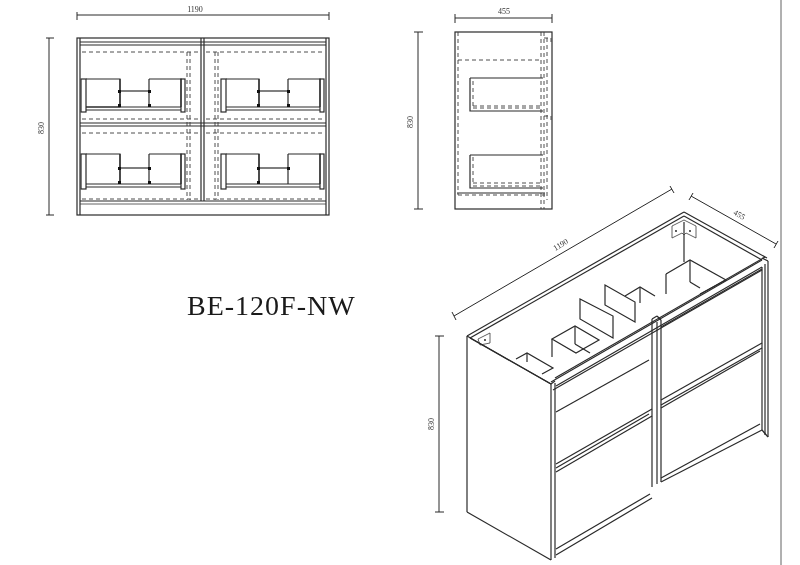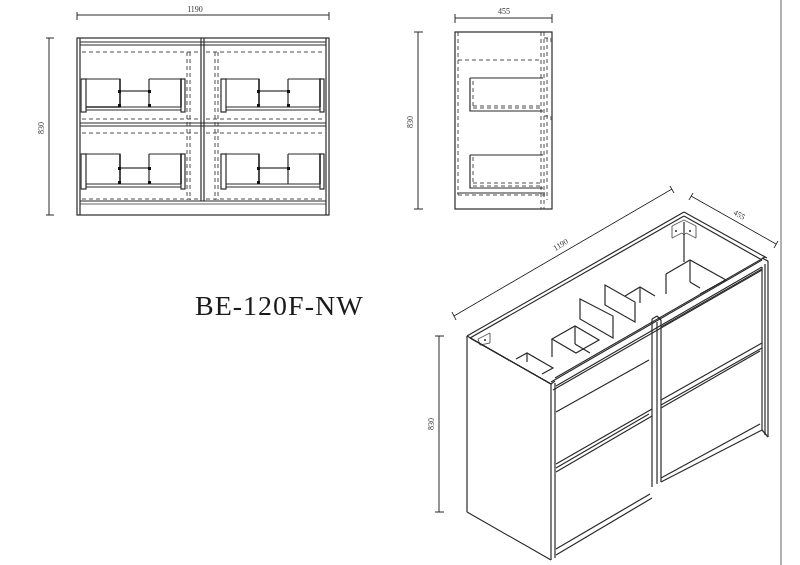--- a/index.html
+++ b/index.html
@@ -3,21 +3,21 @@
 <meta charset="utf-8">
 <style>
   html, body { margin: 0; padding: 0; background: #ffffff; }
   body { width: 800px; height: 565px; overflow: hidden; position: relative; font-family: "Liberation Serif", serif; }
   #drawing { position: absolute; left: 0; top: 0; width: 800px; height: 565px; }
   .ln { stroke: #2a2a2a; stroke-width: 1.2; fill: none; }
   .thin { stroke: #3a3a3a; stroke-width: 0.8; fill: none; }
   .dash { stroke: #3a3a3a; stroke-width: 0.9; fill: none; stroke-dasharray: 4 3; }
   .dim { stroke: #2a2a2a; stroke-width: 1; fill: none; }
   .dimtxt { font-family: "Liberation Serif", serif; font-size: 8px; fill: #333333; }
-  .model { position: absolute; left: 195px; top: 290px; font-family: "Liberation Serif", serif; font-size: 28px; color: #1a1a1a; letter-spacing: 1px; }
+  .model { position: absolute; left: 187px; top: 290px; font-family: "Liberation Serif", serif; font-size: 28px; color: #1a1a1a; letter-spacing: 1px; }
   .dot { fill: #111111; }
 </style>
 </head>
 <body>
 
 <svg id="drawing" viewBox="0 0 800 565" xmlns="http://www.w3.org/2000/svg">
 
   <line class="thin" x1="781" y1="0" x2="781" y2="565"></line>
 
   <g>

